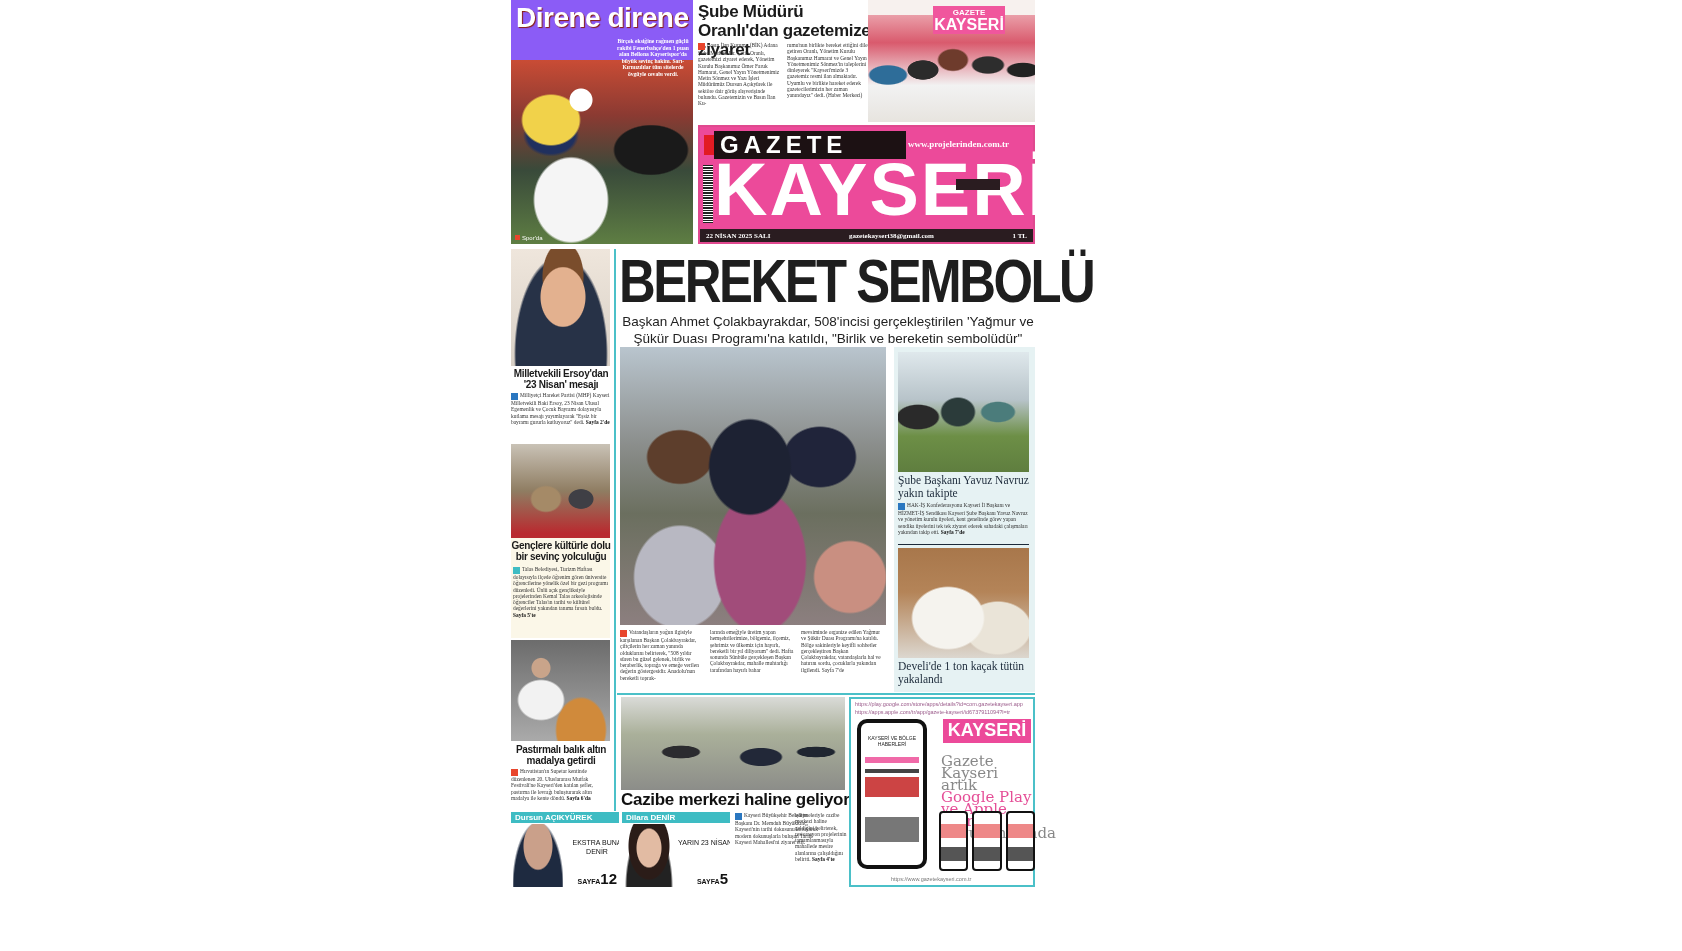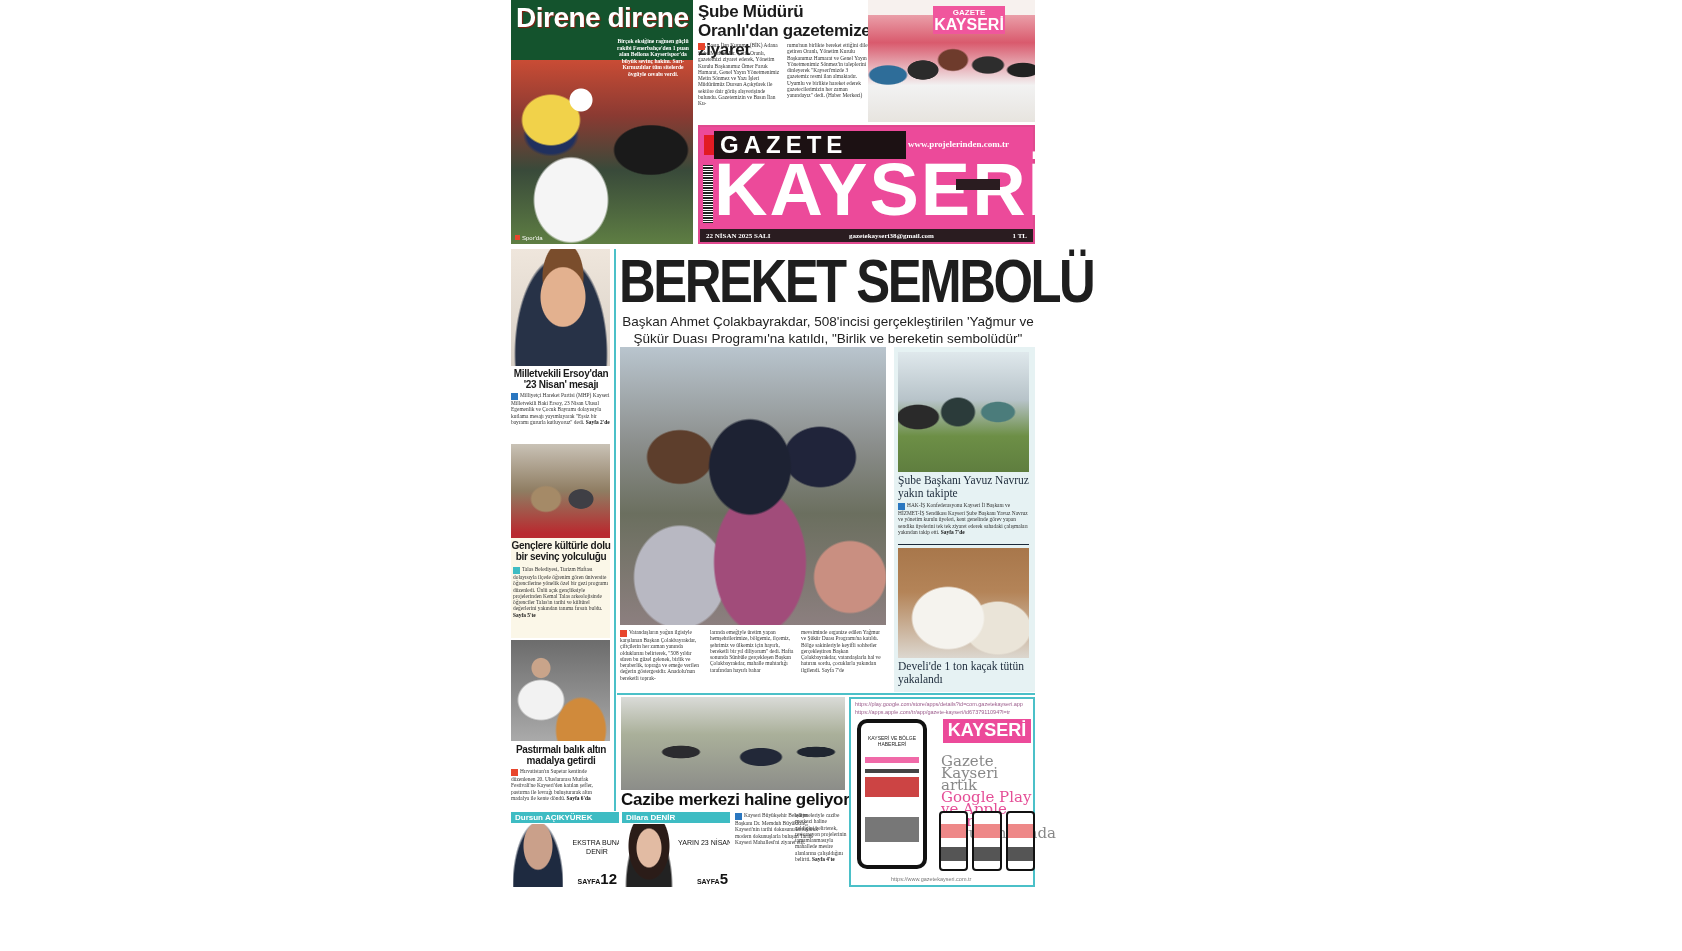--- a/index.html
+++ b/index.html
@@ -5,21 +5,21 @@
   * { box-sizing: border-box; margin: 0; padding: 0; }
   html, body { width: 1682px; height: 951px; background: #ffffff; overflow: hidden; font-family: "DejaVu Serif", serif; }
   .page { position: absolute; left: 511px; top: 0; width: 524px; height: 888px; background: #fff; }
   .abs { position: absolute; }
   .photo { position: absolute; overflow: hidden; }
   .serif-small { font-family: "Liberation Serif", serif; font-size: 5.4px; line-height: 6.3px; color: #333; }
   .sq { display: inline-block; width: 7px; height: 7px; vertical-align: top; margin-right: 2px; margin-top: 1px; }
   .sayfa { font-weight: bold; color: #111; }
 
   
-  .sports { left: 0; top: 0; width: 182px; height: 244px; background: #14532d; overflow: hidden; }
+  .sports { left: 0; top: 0; width: 182px; height: 244px; background: #8b5cf6; overflow: hidden; }
   .sports-title { position: absolute; left: 5px; top: 2px; font-family: "Liberation Sans", sans-serif; font-weight: bold; font-size: 28px; color: #fff; letter-spacing: -0.5px; text-shadow: 1px 1px 1px #8a1c10; }
   .sports-text { position: absolute; left: 104px; top: 38px; width: 76px; font-family: "Liberation Serif", serif; font-size: 5.6px; line-height: 6.5px; color: #fff; font-weight: bold; text-align: center; }
   .sports-photo { left: 0; top: 60px; width: 182px; height: 184px;
     background:
       radial-gradient(circle at 70px 40px, #fff 0 11px, transparent 12px),
       radial-gradient(ellipse at 40px 60px, #f1d24a 0 28px, transparent 30px),
       radial-gradient(ellipse at 40px 75px, #20305e 0 24px, transparent 28px),
       radial-gradient(ellipse at 140px 90px, #1a1a1a 0 36px, transparent 38px),
       radial-gradient(ellipse at 60px 140px, #f5f5f5 0 36px, transparent 38px),
       linear-gradient(180deg, #c94c35 0%, #8b3a32 30%, #394a3a 60%, #5e7e43 100%); }

